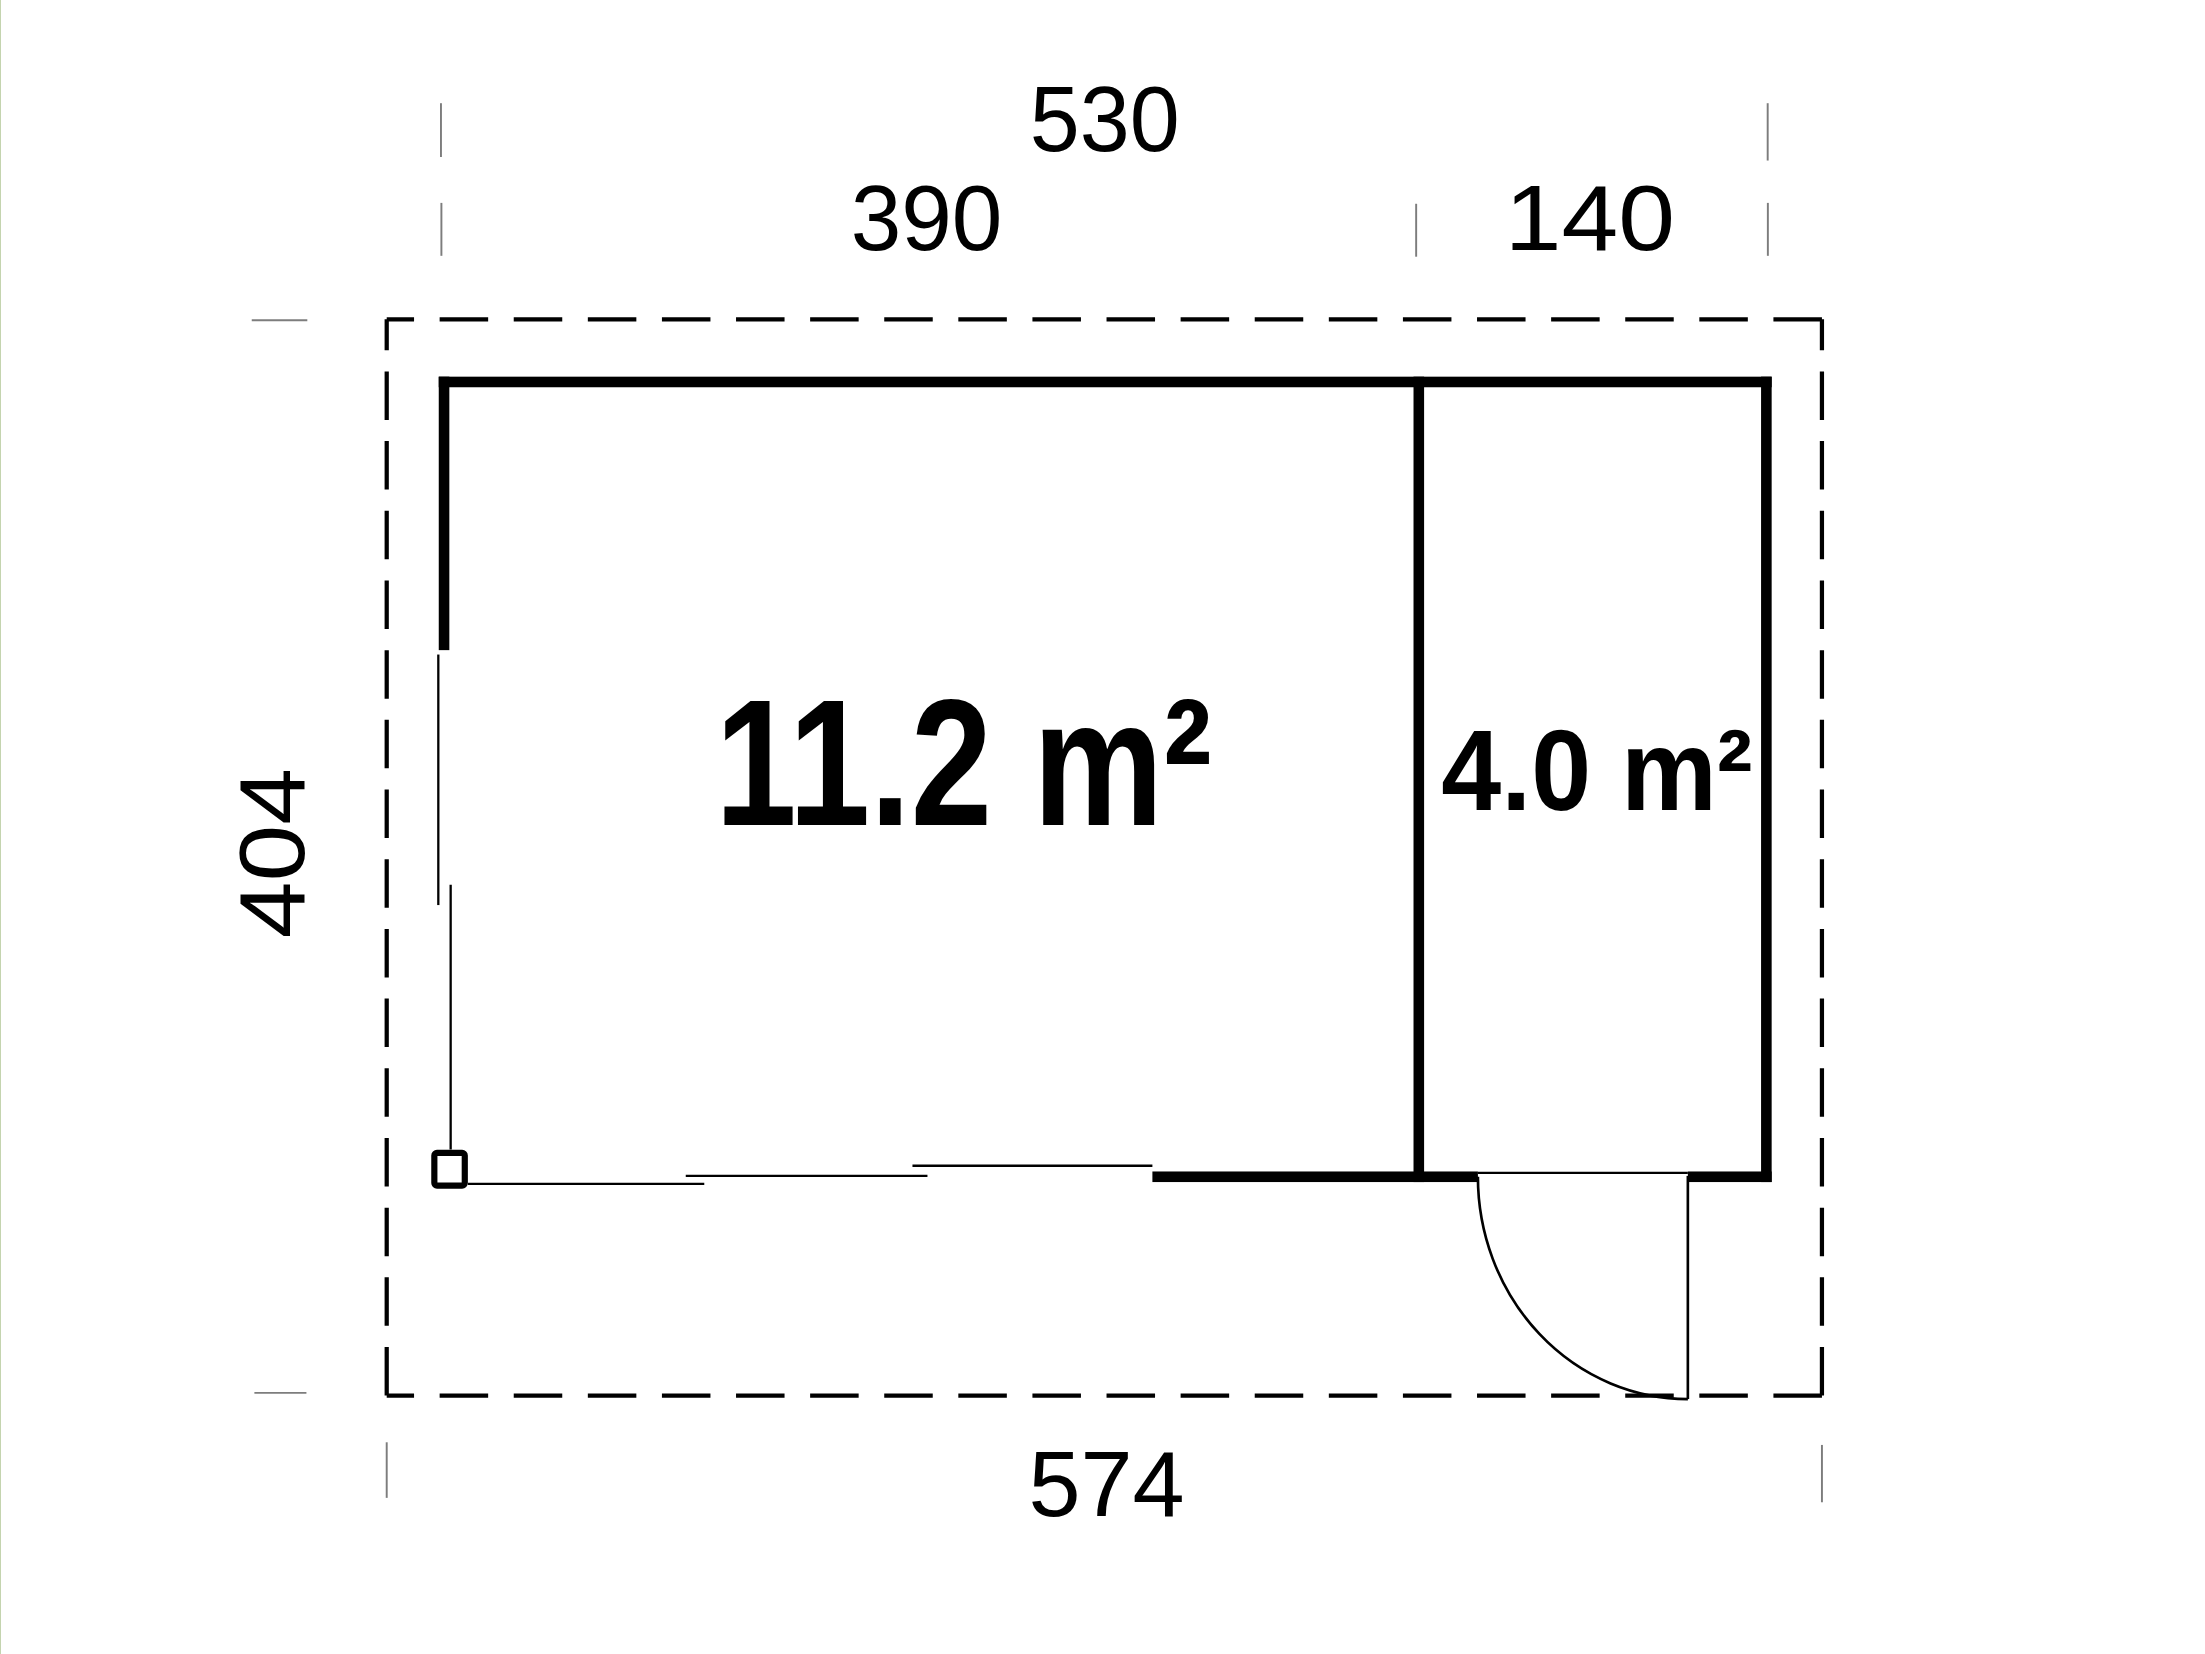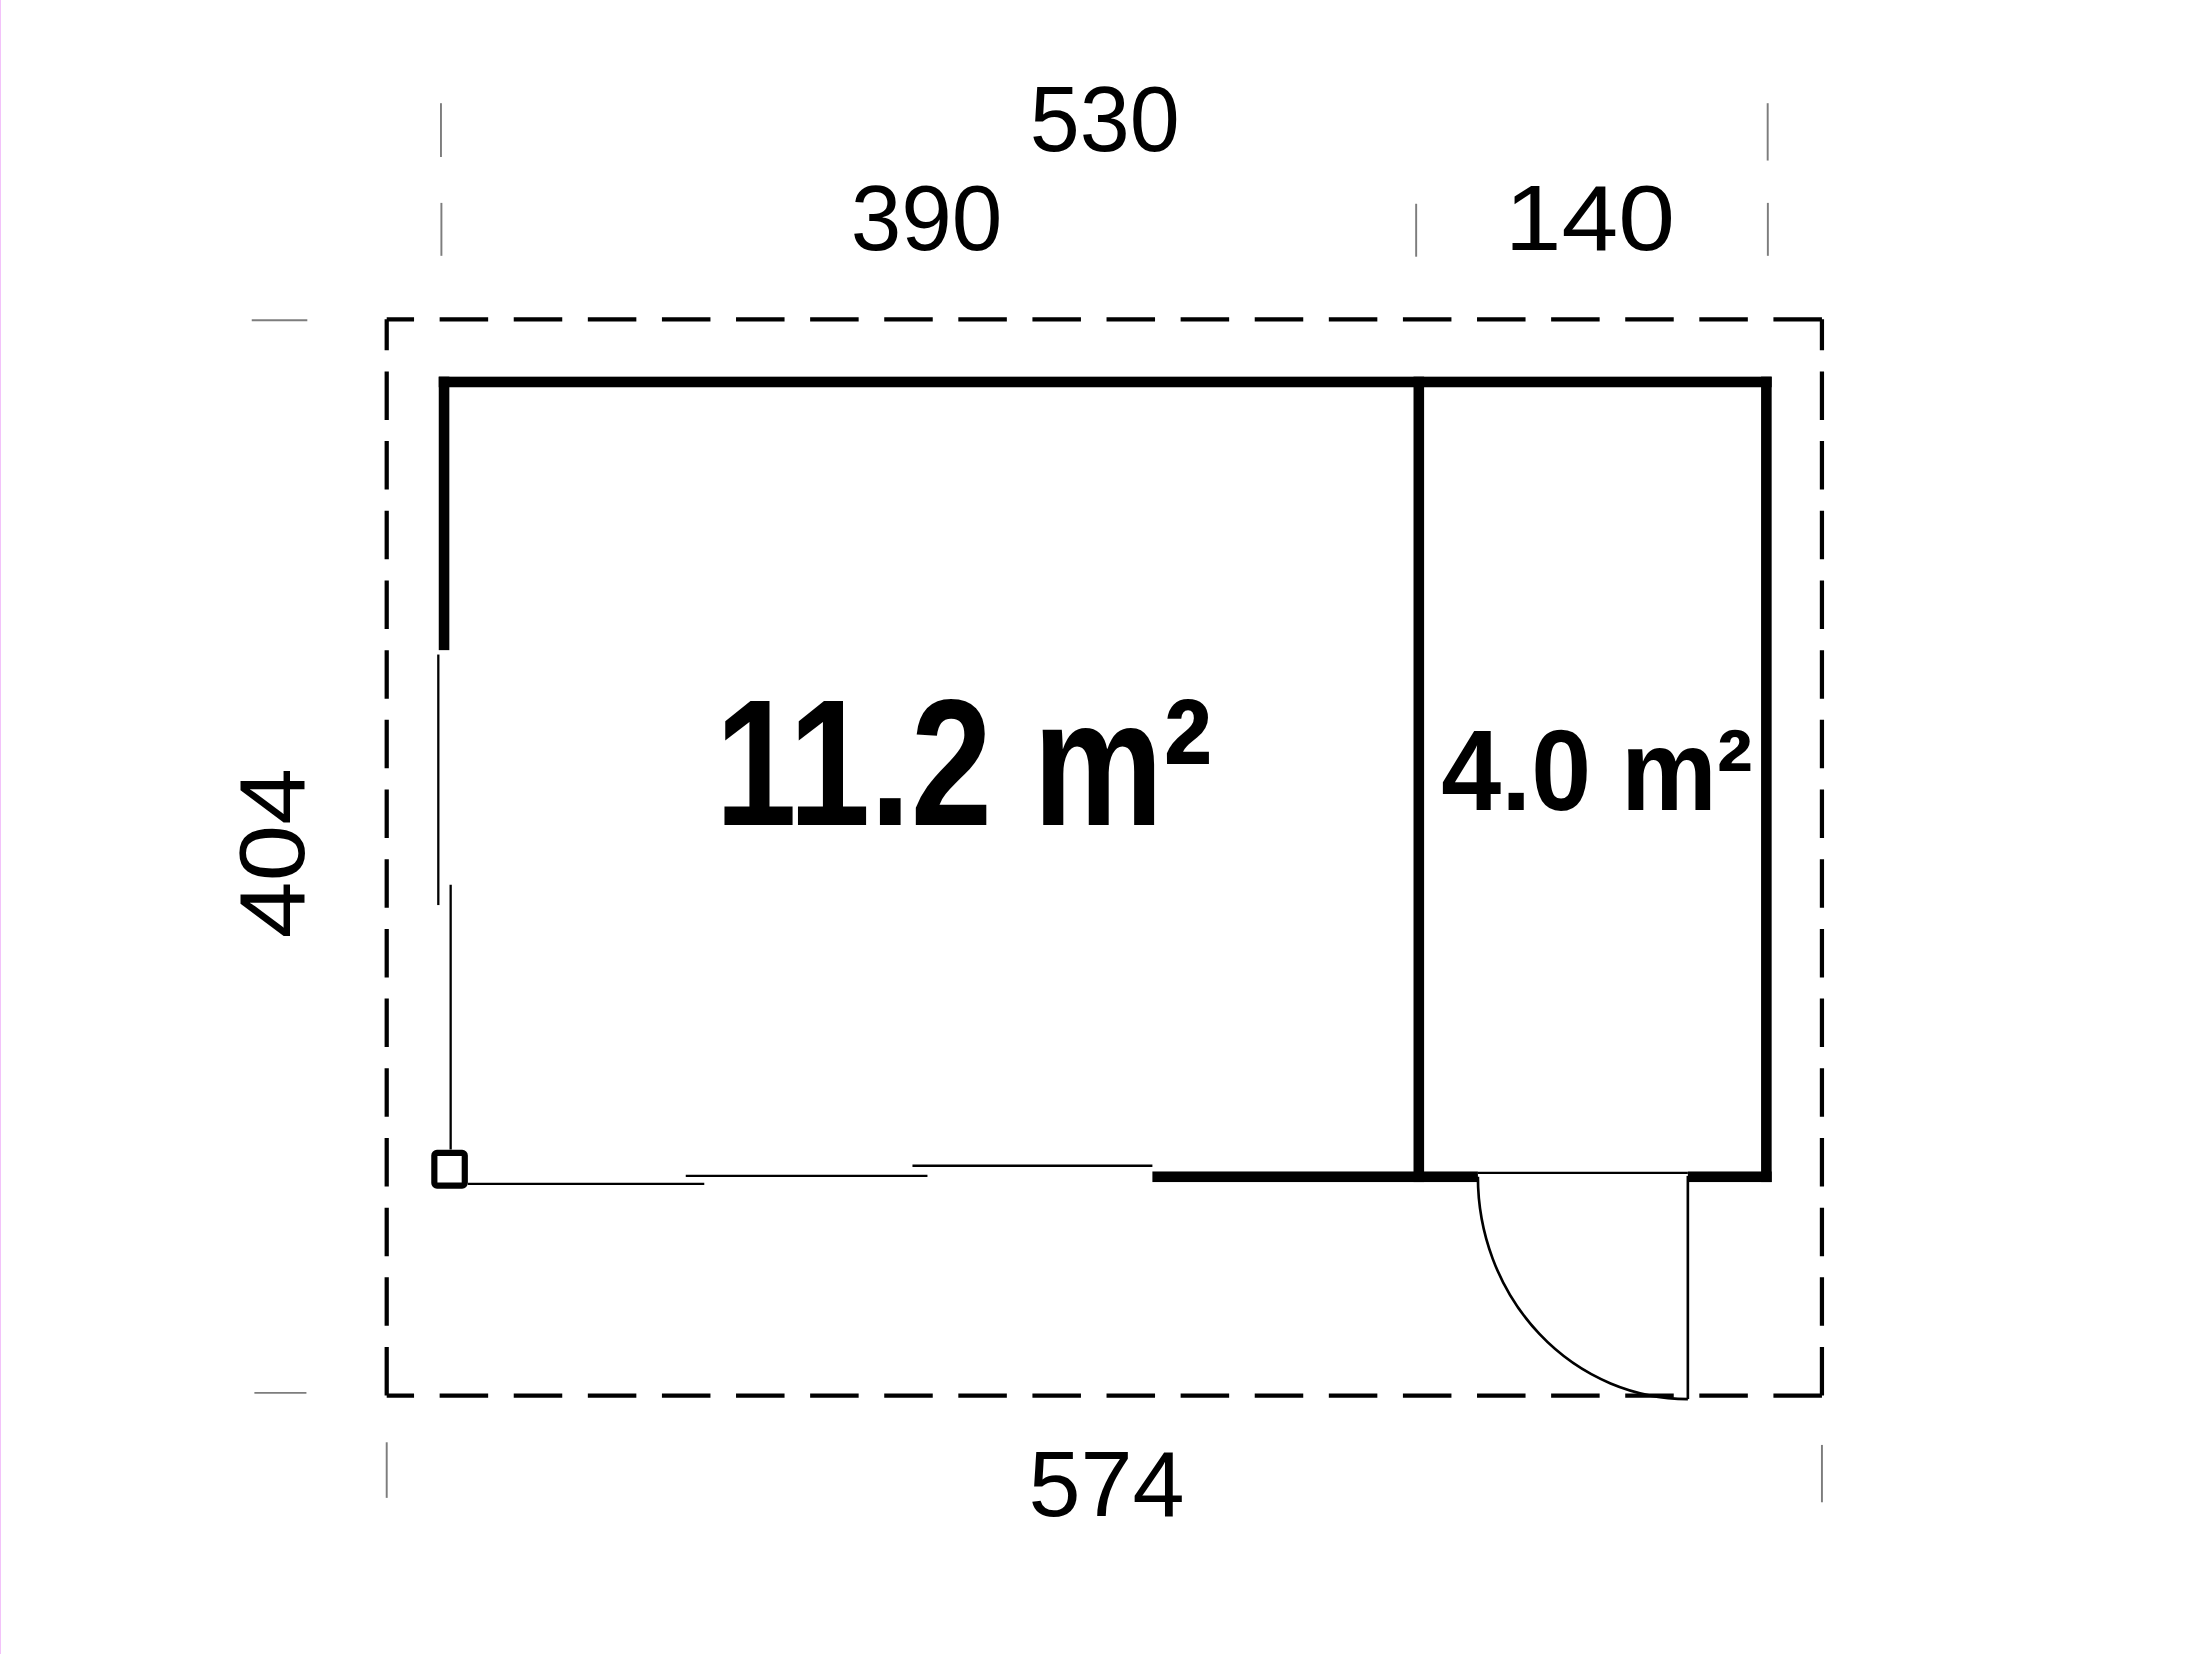--- a/index.html
+++ b/index.html
@@ -1,16 +1,16 @@
 <!DOCTYPE html>
 <html style="font-size:14px"><head>
 <meta charset="utf-8">
 <style>
   html,body{margin:0;padding:0;background:#fff;}
-  .page{position:relative;width:1888px;height:1654px;background:#d946ef;overflow:hidden;}
+  .page{position:relative;width:1888px;height:1654px;background:#4d7c0f;overflow:hidden;}
   svg text{font-family:"Liberation Sans", sans-serif;fill:#000;}
 </style>
 </head>
 <body>
 <div class="page">
 <svg width="2206" height="1654" viewBox="0 0 2500 1875" xmlns="http://www.w3.org/2000/svg">
 
   <rect x="0" y="0" width="2500" height="1875" fill="#ffffff"></rect>
 
   <line x1="438" y1="362" x2="2065" y2="362" stroke="#000" stroke-width="4.8" stroke-dasharray="55 29" stroke-dashoffset="24"></line>

